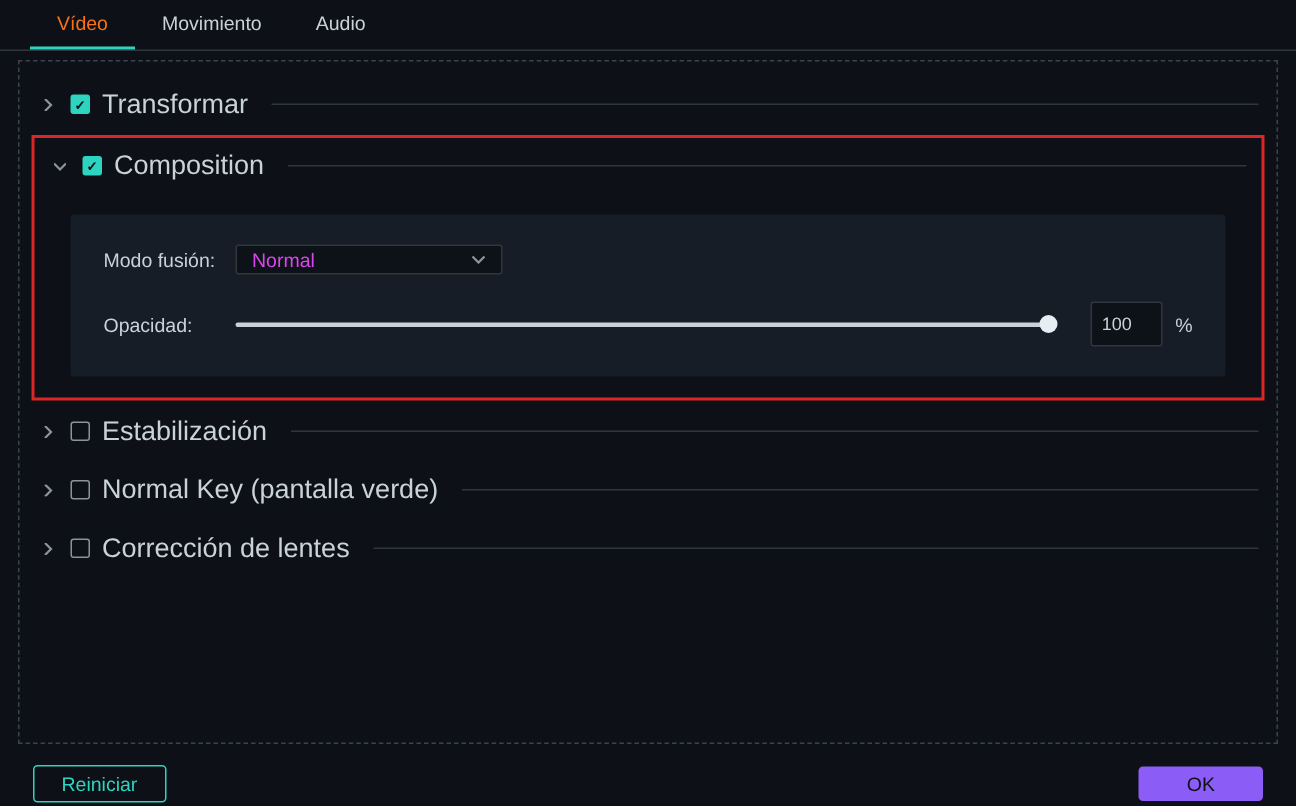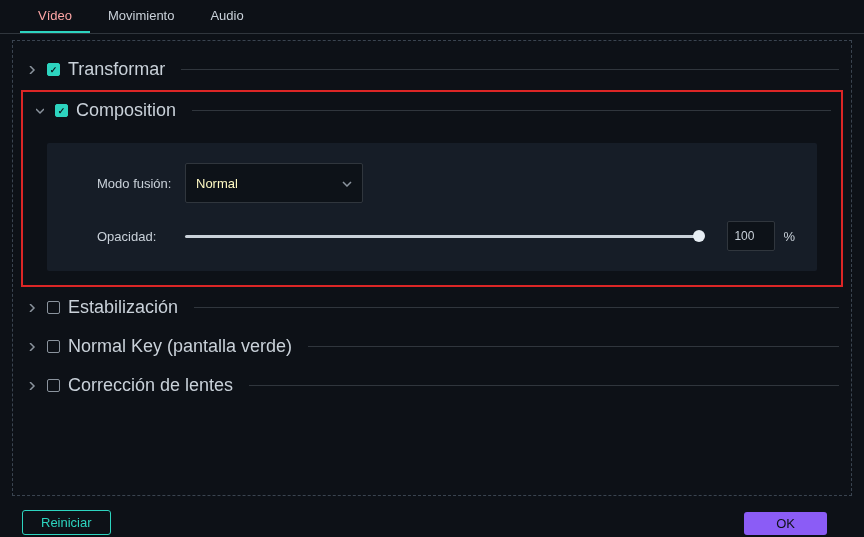--- a/index.html
+++ b/index.html
@@ -22,21 +22,21 @@
       border-bottom: 1px solid #30363d;
       padding-left: 20px;
     }
     .tab {
       padding: 8px 18px;
       color: #c9d1d9;
       cursor: pointer;
       font-size: 13px;
     }
     .tab.active {
-      color: #fca5a5;
+      color: #f97316;
       border-bottom: 2px solid #2dd4bf;
     }
     .panel-outer {
       margin: 6px 12px 0 12px;
       border: 1px dashed #3a4450;
       height: 456px;
       padding: 10px 8px;
     }
     .section {
       margin-bottom: 2px;
@@ -100,33 +100,32 @@
       align-items: center;
       margin-bottom: 18px;
     }
     .row:last-child {
       margin-bottom: 0;
     }
     .row-label {
       width: 88px;
       color: #c9d1d9;
       font-size: 13px;
-      margin-left: 28px;
     }
     .select {
       width: 178px;
-      height: 40px;
+      height: 20px;
       background: #0d1218;
       border: 1px solid #30363d;
       border-radius: 2px;
       display: flex;
       align-items: center;
       justify-content: space-between;
       padding: 0 10px;
-      color: #fef9c3;
+      color: #d946ef;
       font-size: 13px;
     }
     .select-arrow {
       font-size: 10px;
       color: #8b949e;
     }
     .slider-track {
       flex: 1;
       height: 3px;
       background: #c9d1d9;
@@ -155,22 +154,22 @@
       border-radius: 2px;
     }
     .percent {
       margin-left: 8px;
       color: #c9d1d9;
       font-size: 13px;
     }
     .footer {
       display: flex;
       justify-content: space-between;
-      align-items: flex-end;
-      padding: 14px 37px 0 22px;
+      align-items: center;
+      padding: 14px 22px 0 22px;
     }
     .btn {
       padding: 4px 18px;
       font-size: 13px;
       border-radius: 3px;
       cursor: pointer;
       border: none;
     }
     .btn-reset {
       background: transparent;

